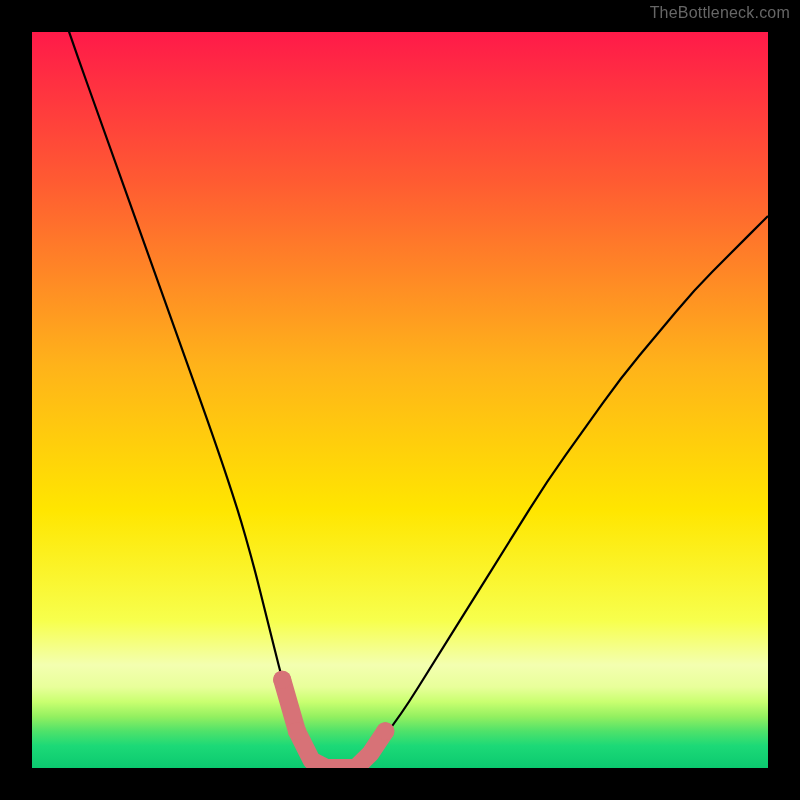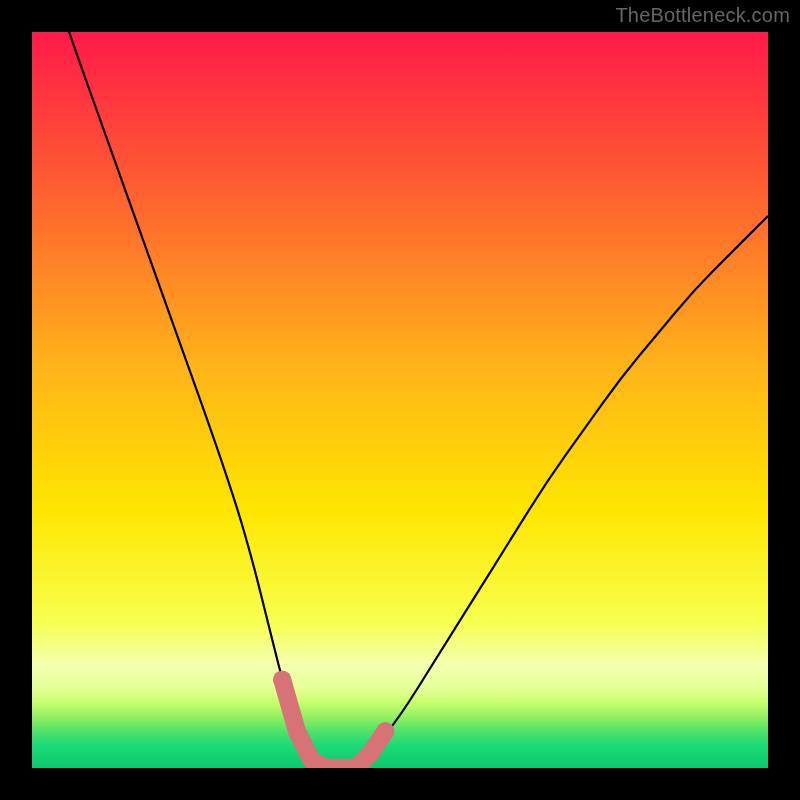--- a/index.html
+++ b/index.html
@@ -27,21 +27,21 @@
   }
   .gradient {
     position: absolute;
     left: 0; top: 0; width: 100%; height: 100%;
   }
   .watermark {
     position: absolute;
     top: 4px;
     right: 10px;
     color: #666;
-    font-size: 20px;
+    font-size: 16px;
     font-weight: 400;
     letter-spacing: 0.2px;
     user-select: none;
   }
   svg.curve {
     position: absolute;
     left: 0; top: 0;
     width: 100%; height: 100%;
     overflow: visible;
   }

